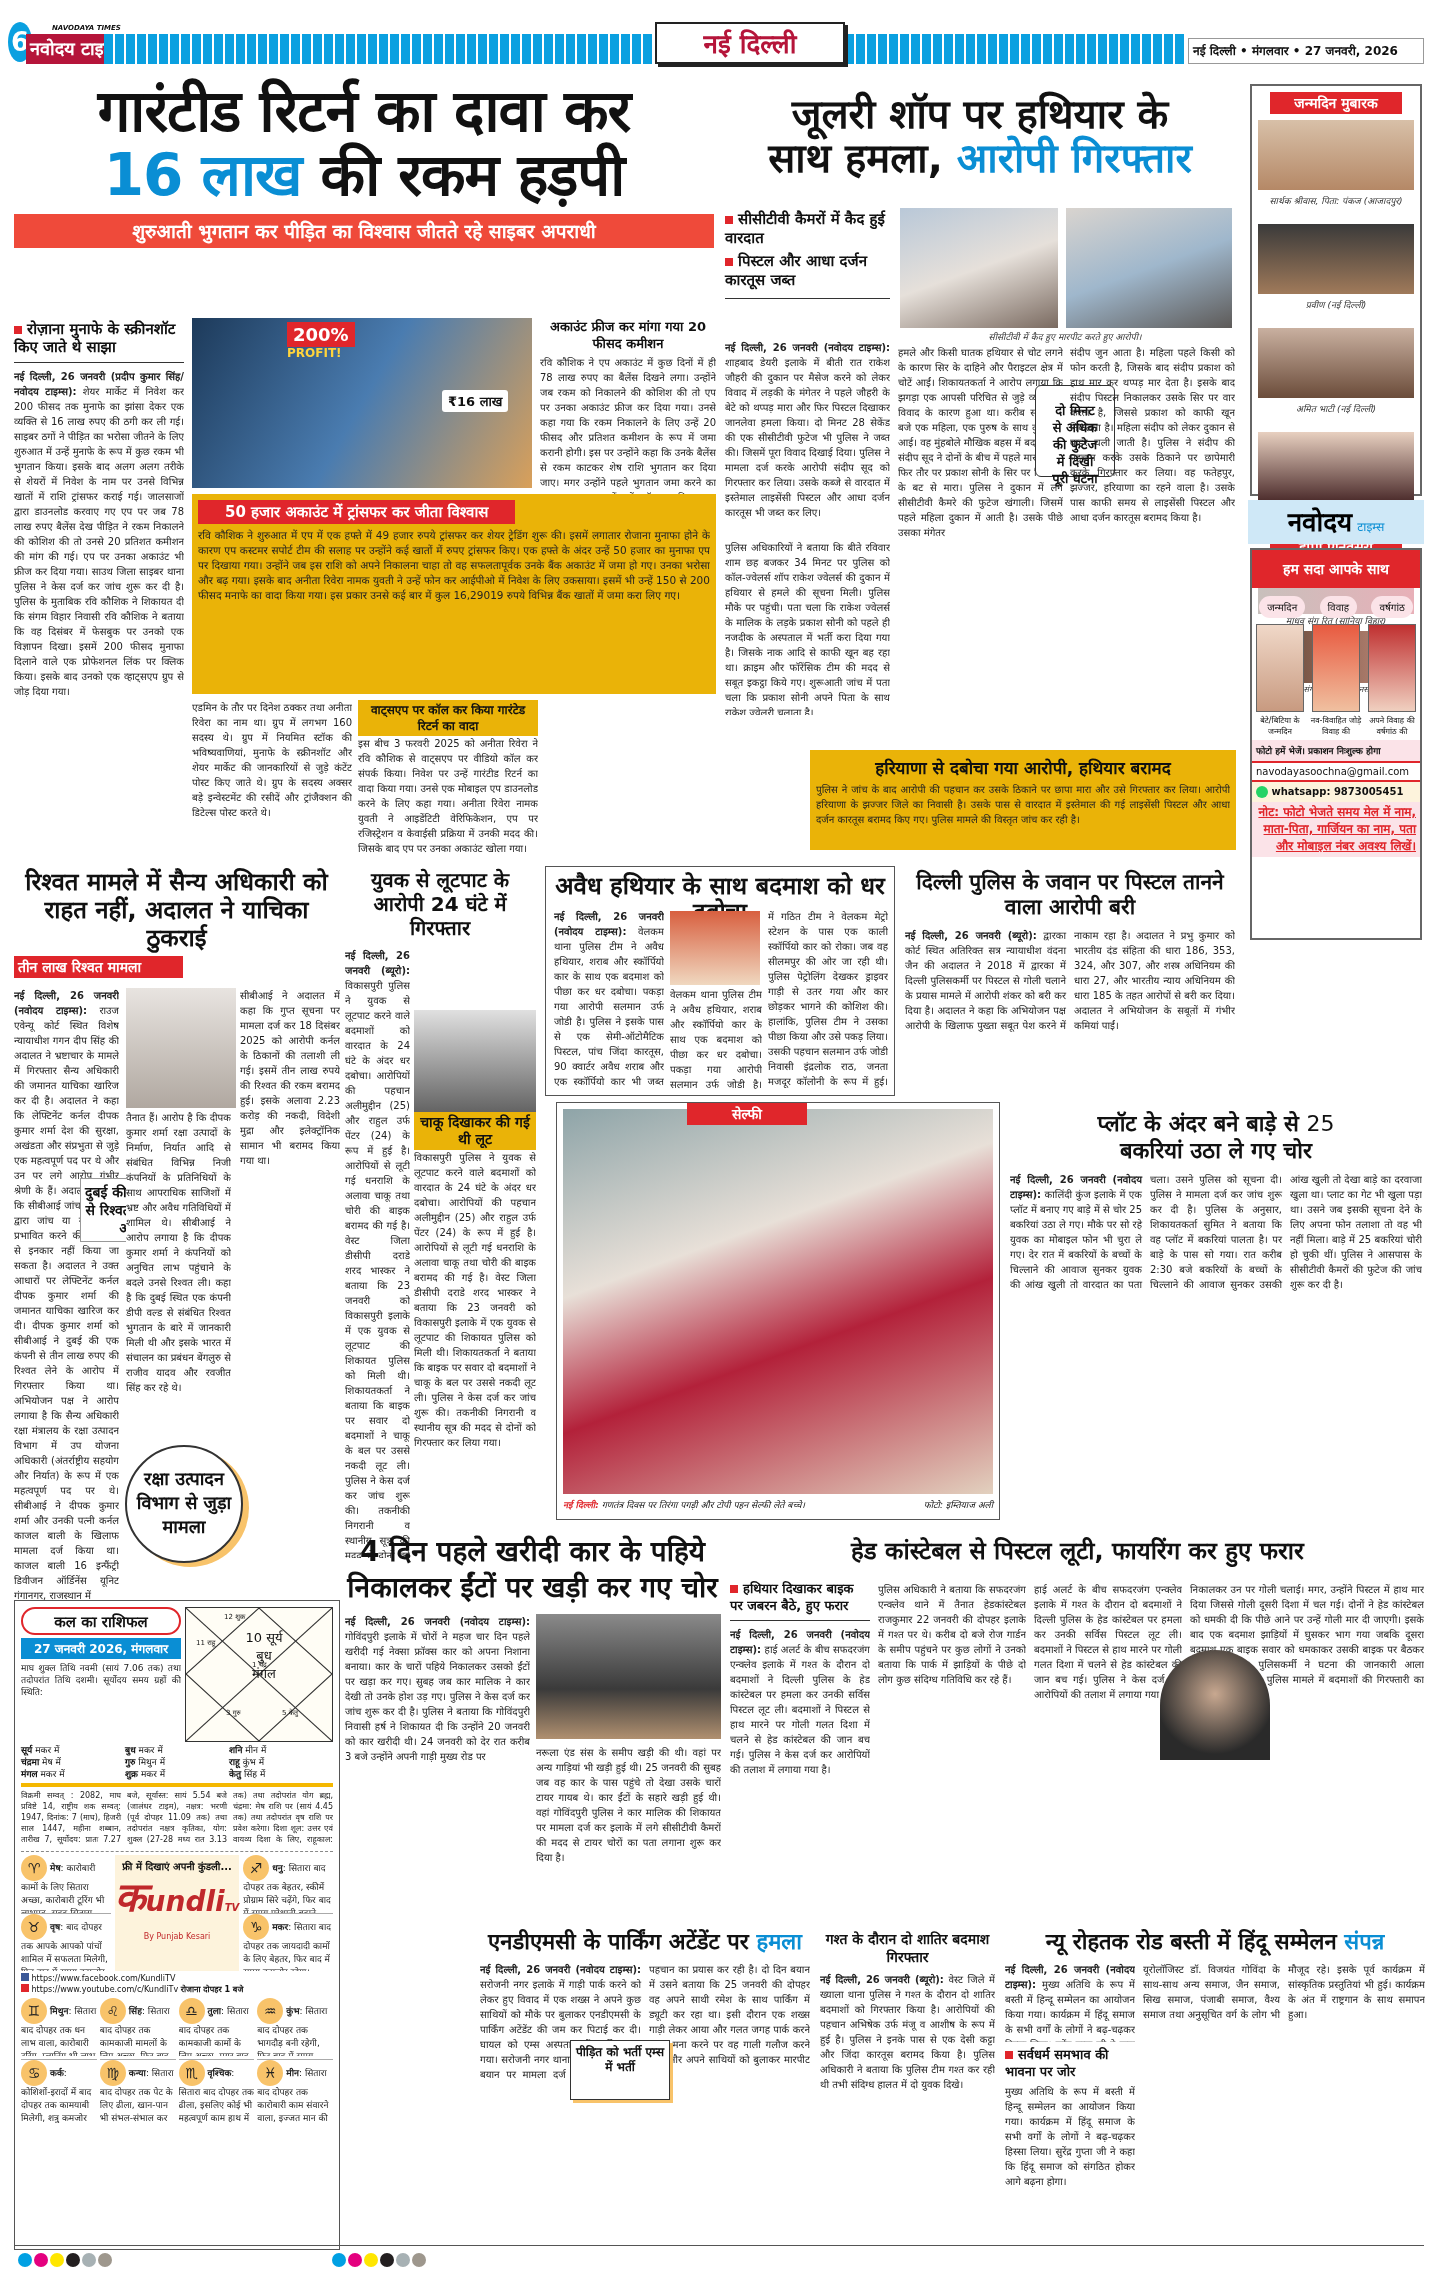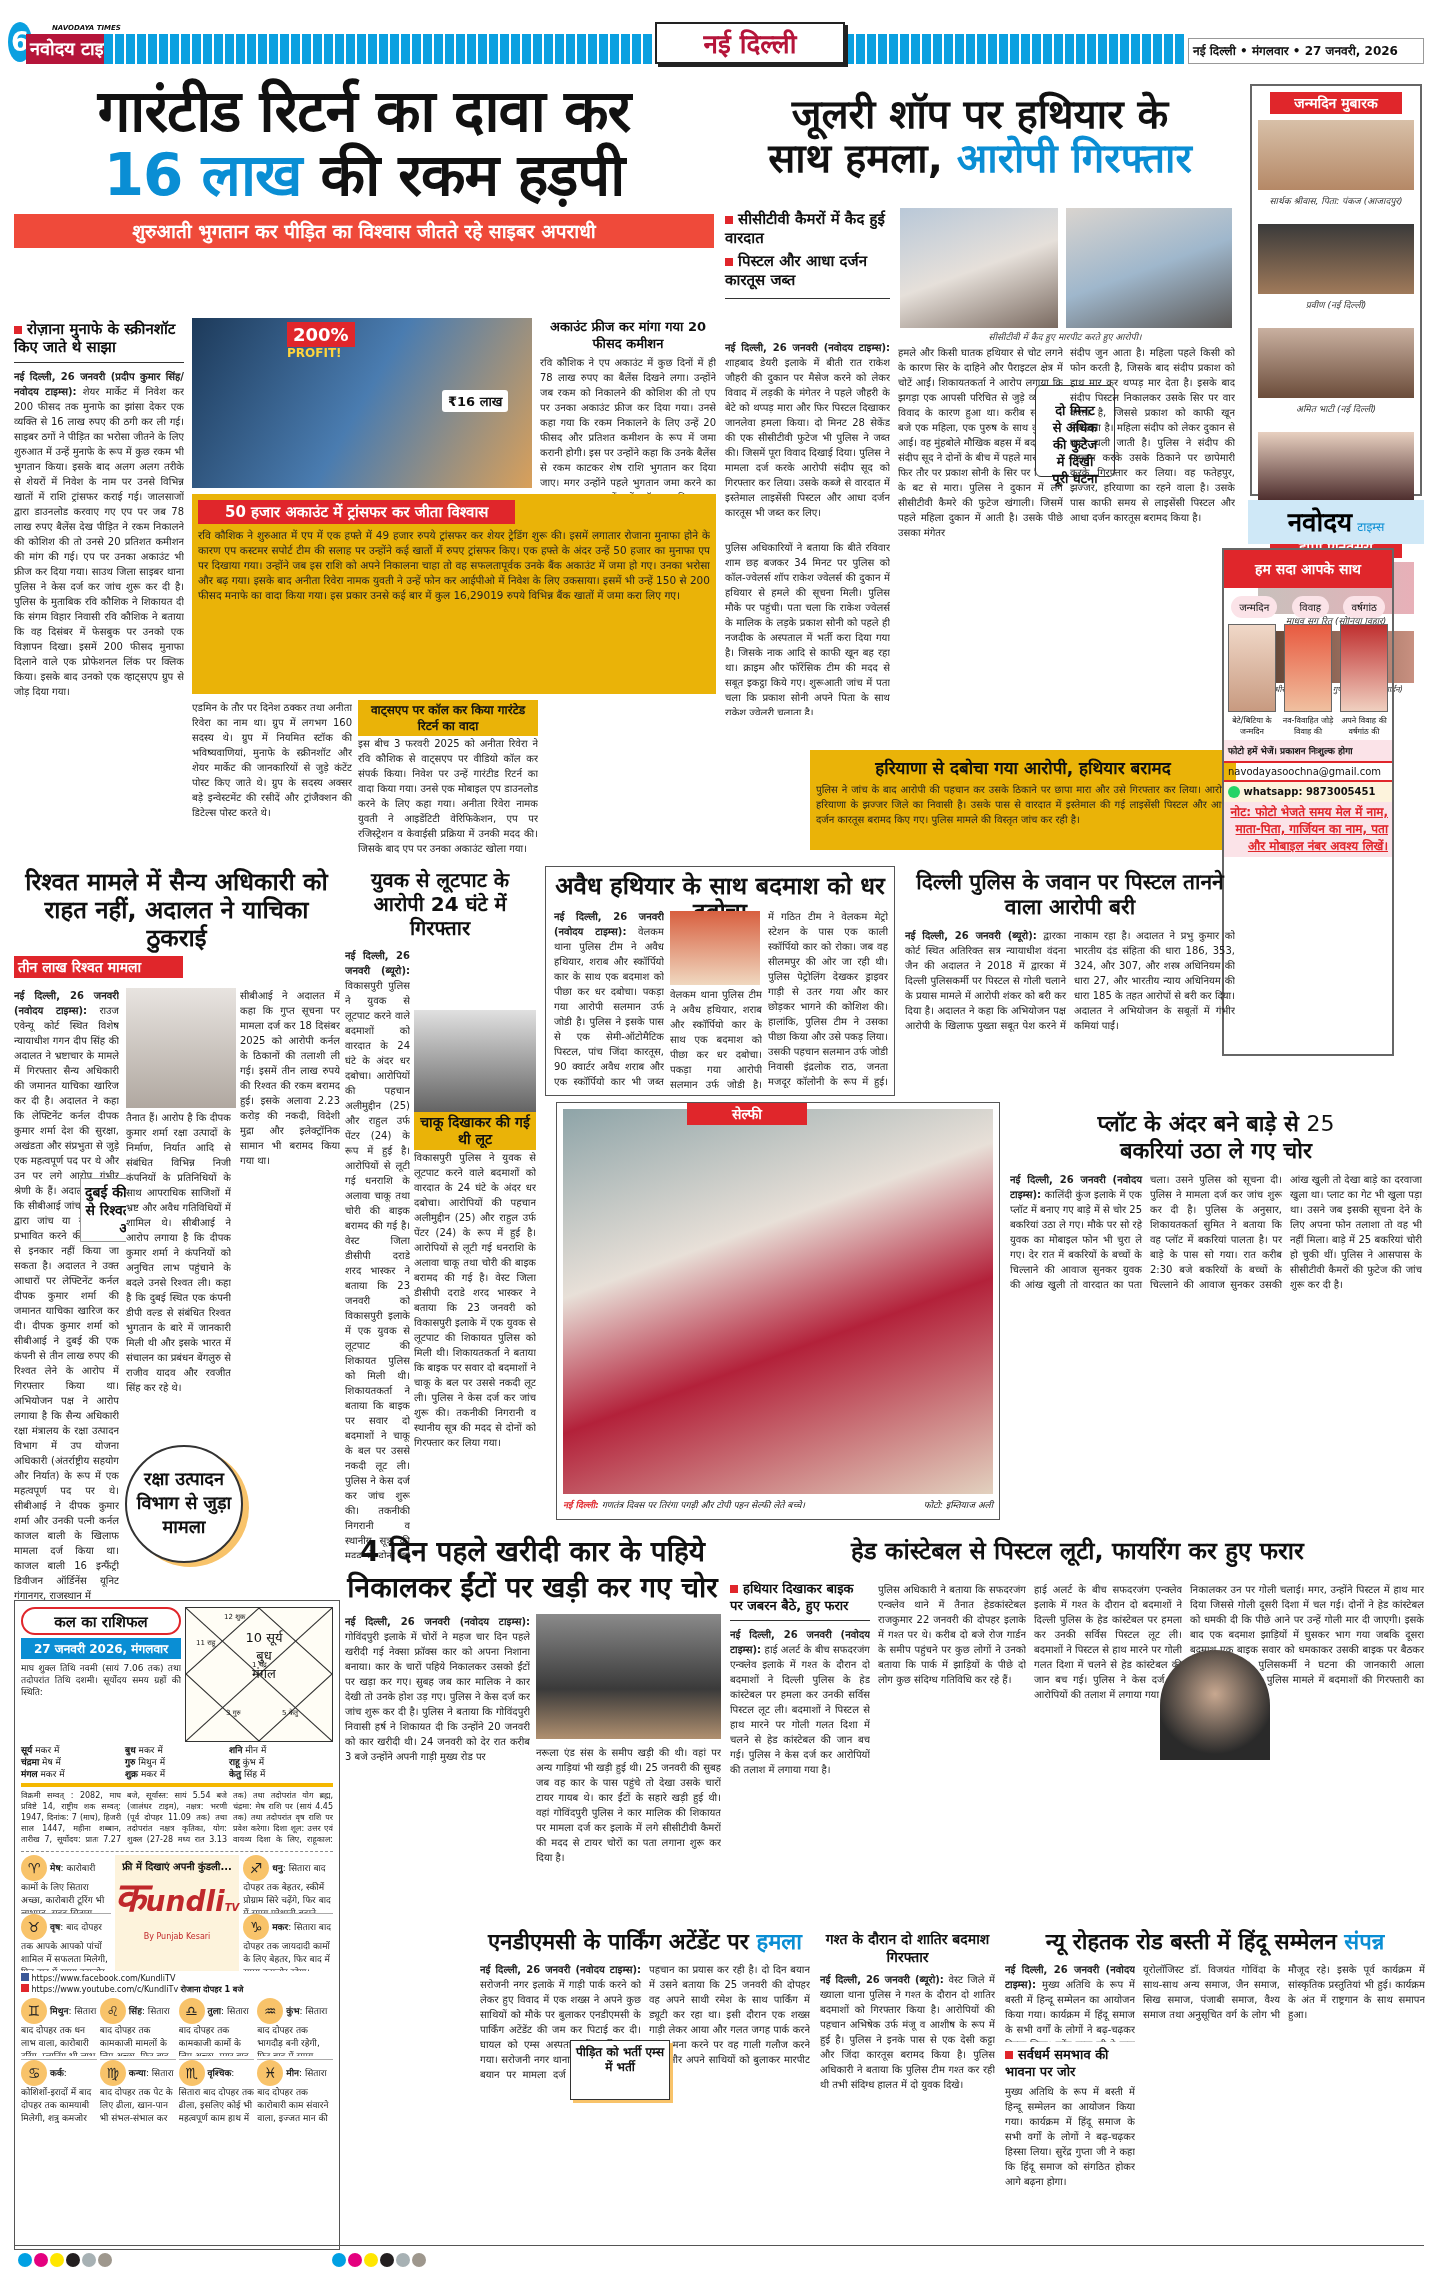--- a/index.html
+++ b/index.html
@@ -137,21 +137,21 @@
   <div class="photo" style="height:52px;margin-top:4px;background:linear-gradient(90deg,#c8c0bc,#e8b0b8)"></div>
   <div class="caption-it">माधव संग रितु (सोनिया विहार)</div>
   <div class="photo" style="height:52px;margin-top:4px;background:linear-gradient(90deg,#5a4030,#c89080)"></div>
   <div class="caption-it" style="font-size:8px">सुधीर गुप्ता संग सीमा गुप्ता (मानसरोवर गार्डन)</div>
 </div>
 
 <div class="abs" style="left:1248px;top:500px;width:176px;height:44px;background:#cfe8f7;text-align:center;line-height:44px">
   <span style="font-size:26px;font-weight:bold;color:#000000">नवोदय</span>
   <span style="font-size:12px;color:#0a8ed4">टाइम्स</span>
 </div>
-<div class="abs sidebar-box" style="left:1222px;top:548px;width:172px;height:508px">
+<div class="abs sidebar-box" style="left:1250px;top:548px;width:172px;height:392px">
   <div class="tag-red" style="font-size:14px;height:38px;line-height:38px">हम सदा आपके साथ</div>
   <div style="display:flex;justify-content:space-around;margin-top:8px">
     <span style="background:#fbe3e8;border-radius:12px;padding:4px 8px;font-size:10px">जन्मदिन</span>
     <span style="background:#fbe3e8;border-radius:12px;padding:4px 8px;font-size:10px">विवाह</span>
     <span style="background:#fbe3e8;border-radius:12px;padding:4px 8px;font-size:10px">वर्षगांठ</span>
   </div>
   <div style="display:flex;justify-content:space-around;margin-top:6px">
     <div class="photo" style="width:48px;height:88px;border:1px solid #666;background:linear-gradient(#f0d8c8,#c89a80)"></div>
     <div class="photo" style="width:48px;height:88px;border:1px solid #666;background:linear-gradient(#e85a40,#f0c0a0)"></div>
     <div class="photo" style="width:48px;height:88px;border:1px solid #666;background:linear-gradient(#c03030,#f0d0c0)"></div>

